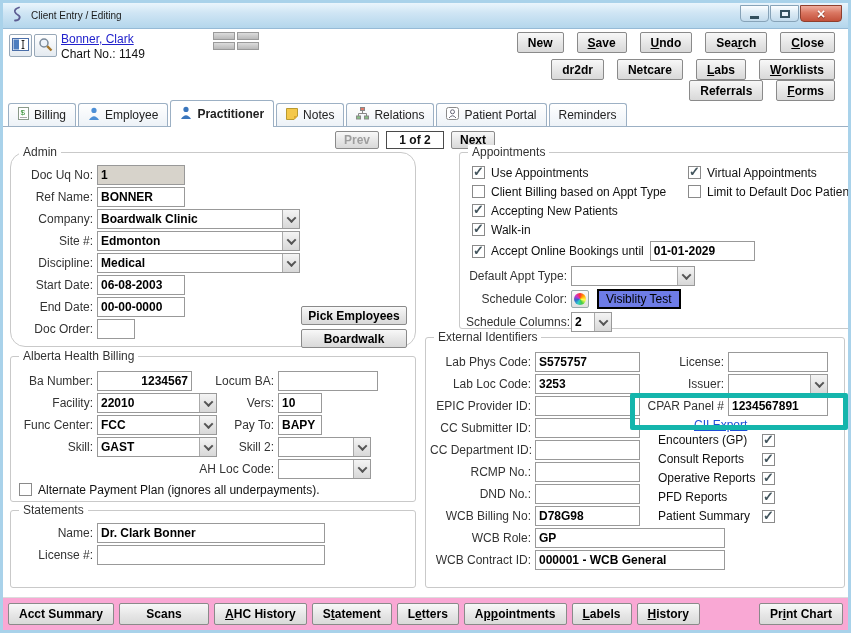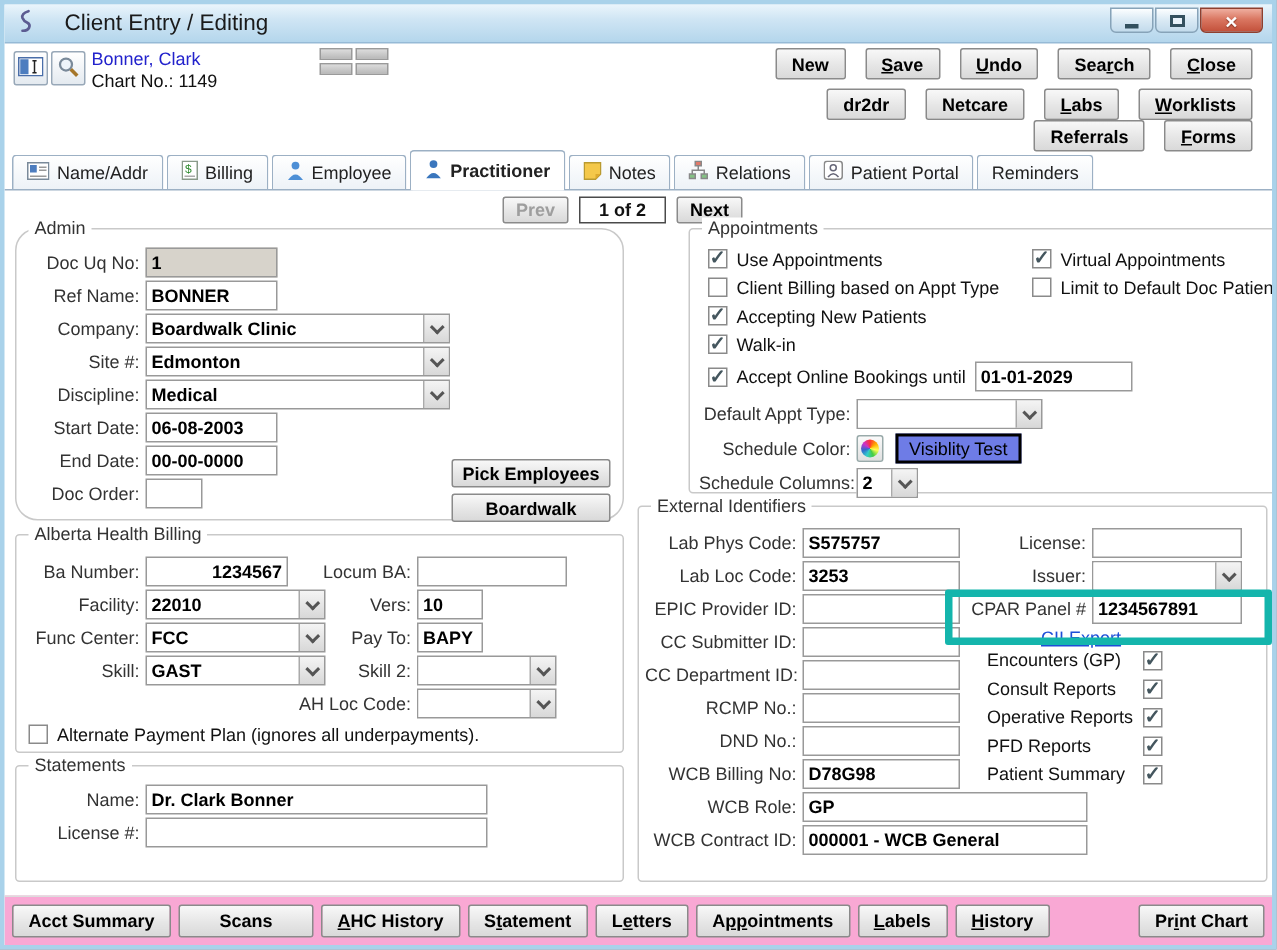--- a/index.html
+++ b/index.html
@@ -6,37 +6,37 @@
   html,body { background:#9db4c8; }
   body { font-family:"Liberation Sans", sans-serif; font-size:12px; color:#111; }
 
   .app { position:relative; width:851px; height:633px; background:#fff;
          border:3px solid #a9d2ea; outline:1px solid #6f93ad; overflow:hidden; }
 
   
   .titlebar { position:absolute; left:0; top:0; right:0; height:26px;
     background:linear-gradient(#eaf5fc,#cfe5f4 40%,#b4d6ec);
     border-bottom:1px solid #96bad6; display:flex; align-items:center; padding:0 6px; gap:7px; }
-  .ttext { font-size:15px; color:#1a1a1a;margin-left:12px; }
+  .ttext { font-size:10px; color:#1a1a1a; }
   .winbtns { margin-left:auto; display:flex; gap:1px; align-self:flex-start; margin-top:2px; }
   .wb { width:29px; height:17px; border:1px solid #87a3b8; border-radius:0 0 4px 4px;
         display:flex; align-items:center; justify-content:center;
         background:linear-gradient(#fcfeff,#dcebf5 45%,#c3dbec); cursor:default; }
   .wb .bar { width:9px; height:3px; background:#33505e; margin-top:7px; }
   .wb .box { width:10px; height:8px; border:2px solid #33505e; background:#e8f2fa; }
   .wb.close { width:42px; background:linear-gradient(#efae9f,#da7762 45%,#c3513b);
               border-color:#8f3f2e; }
   .wb.close .x { color:#fff; font-weight:bold; font-size:14px; line-height:12px;
                  text-shadow:0 1px 1px #7a2c1c; }
 
   
   .tbtn { position:absolute; top:31px; width:23px; height:23px; border:1px solid #98a8b8;
           border-radius:2px; background:linear-gradient(#ffffff,#e4eaf0);
           display:flex; align-items:center; justify-content:center; }
-  .plink { position:absolute; left:58px; top:29px; color:#2222cc; cursor:pointer; }
+  .plink { position:absolute; left:58px; top:29px; color:#2222cc; text-decoration:underline; cursor:pointer; }
   .chartno { position:absolute; left:58px; top:44px; color:#111; }
   .grid2 { position:absolute; left:210px; top:29px; width:48px; display:flex; flex-wrap:wrap; gap:2px; }
   .gbox { width:22px; height:8px; background:linear-gradient(#dcdcdc,#b9b9b9); border:1px solid #9a9a9a; }
 
   .actions { position:absolute; right:13px; display:flex; gap:13px; }
   #actions1 { top:29px; } #actions2 { top:56px; } #actions3 { top:77px; }
   .btn { min-width:44px; height:21px; padding:0 10px;
          background:linear-gradient(#f8f8f8,#e6e6e6 55%,#d9d9d9);
          border:1px solid #8a8a8a; border-radius:2px; font-weight:bold; font-size:12px; color:#000;
          display:flex; align-items:center; justify-content:center; cursor:default; white-space:nowrap; }
@@ -185,30 +185,20 @@
     <div class="btn"><u>L</u>abs</div>
     <div class="btn"><u>W</u>orklists</div>
   </div>
   <div class="actions" id="actions3">
     <div class="btn">Referrals</div>
     <div class="btn"><u>F</u>orms</div>
   </div>
 
   <div class="tabstrip">
     <div class="tab">
-      <span><svg width="15" height="12" viewBox="0 0 15 12">
-            <rect x="0.5" y="0.5" width="14" height="11" fill="#fff" stroke="#7a8a9a"></rect>
-            <rect x="2" y="2" width="4.5" height="5" fill="#4d7dbf"></rect>
-            <line x1="8" y1="3.5" x2="13" y2="3.5" stroke="#999"></line>
-            <line x1="8" y1="5.5" x2="13" y2="5.5" stroke="#999"></line>
-            <line x1="2" y1="9.5" x2="13" y2="9.5" stroke="#999"></line>
-          </svg></span>
-      <span>Name/Addr</span>
-    </div>
-    <div class="tab">
       <span><svg width="11" height="13" viewBox="0 0 11 13">
             <rect x="0.5" y="0.5" width="10" height="12" fill="#fff" stroke="#8a9a8a"></rect>
             <text x="2.4" y="8" font-size="8" fill="#2e8b2e" font-family="sans-serif">$</text>
             <line x1="2" y1="10.5" x2="9" y2="10.5" stroke="#aaa"></line>
           </svg></span>
       <span>Billing</span>
     </div>
     <div class="tab">
       <span><svg width="12" height="13" viewBox="0 0 12 13">
             <circle cx="6" cy="3.4" r="2.6" fill="#4d8fd6"></circle>

